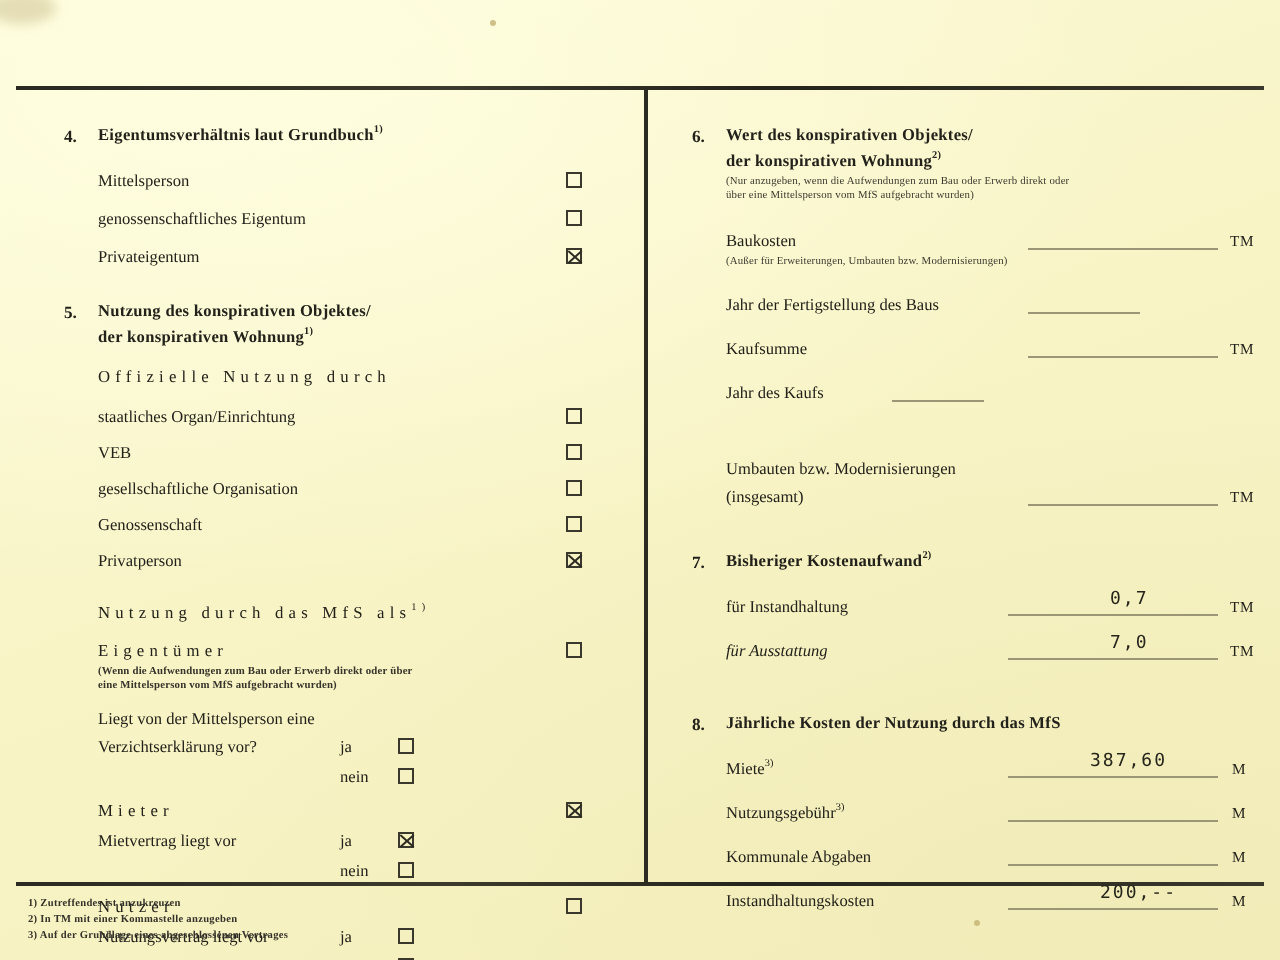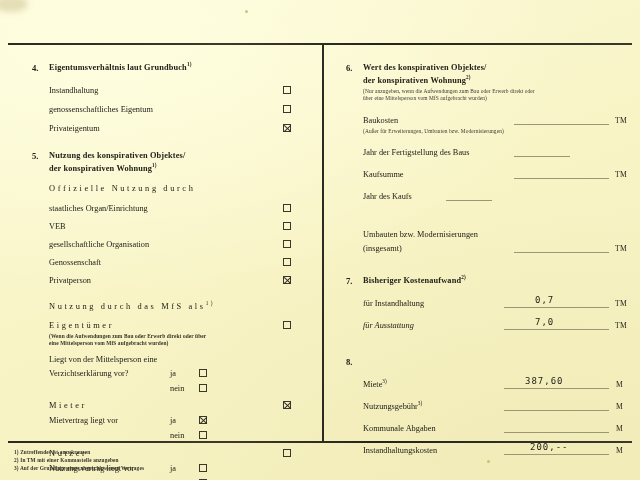--- a/index.html
+++ b/index.html
@@ -112,20 +112,21 @@
     position: absolute;
     font-size: 7.6px;
     letter-spacing: 0.3px;
   }
   .typed {
     position: absolute;
     font-family: "DejaVu Sans Mono", "Liberation Mono", monospace;
     font-size: 9px;
     letter-spacing: 1px;
     color: #26251c;
+    margin-left: 20px;
   }
   .footnotes {
     position: absolute;
     left: 14px; top: 448px;
     font-size: 5.3px;
     font-weight: bold;
     line-height: 8px;
     letter-spacing: 0.15px;
     color: #34322a;
   }
@@ -142,21 +143,21 @@
 <div class="rule-bottom"></div>
 <div class="divider-v"></div>
 
 <div class="col col-left">
 
   <div class="sec-num" style="left:32px; top:19px;">4.</div>
   <div class="row sec-title" style="left:49px; top:19px;">
     <span>Eigentumsverhältnis laut Grundbuch</span><sup class="fn">1)</sup>
   </div>
 
-  <div class="row" style="left:49px; top:42px;">Instandhaltung</div>
+  <div class="row" style="left:49px; top:42px;">Mittelsperson</div>
   <div class="cb" style="left:283px; top:42px;"></div>
 
   <div class="row" style="left:49px; top:61px;">genossenschaftliches Eigentum</div>
   <div class="cb" style="left:283px; top:61px;"></div>
 
   <div class="row" style="left:49px; top:80px;">Privateigentum</div>
   <div class="cb checked" style="left:283px; top:80px;"></div>
 
   <div class="sec-num" style="left:32px; top:107px;">5.</div>
   <div class="row sec-title" style="left:49px; top:107px;">Nutzung des konspirativen Objektes/</div>
@@ -260,20 +261,21 @@
   <div class="fillline" style="left:180px; top:263px; width:105px;"></div>
   <div class="typed" style="left:211px; top:251px;">0,7</div>
   <div class="unit" style="left:291px; top:255px;">TM</div>
 
   <div class="row" style="left:39px; top:277px;font-style:italic;">für Ausstattung</div>
   <div class="fillline" style="left:180px; top:285px; width:105px;"></div>
   <div class="typed" style="left:211px; top:273px;">7,0</div>
   <div class="unit" style="left:291px; top:277px;">TM</div>
 
   <div class="sec-num" style="left:22px; top:313px;">8.</div>
+  <div class="row sec-title" style="left:39px; top:313px;">Jährliche Kosten der Nutzung durch das MfS</div>
 
   <div class="row" style="left:39px; top:336px;">
     <span>Miete</span><sup class="fn">3)</sup>
   </div>
   <div class="fillline" style="left:180px; top:344px; width:105px;"></div>
   <div class="typed" style="left:201px; top:332px;">387,60</div>
   <div class="unit" style="left:292px; top:336px;">M</div>
 
   <div class="row" style="left:39px; top:358px;">
     <span>Nutzungsgebühr</span><sup class="fn">3)</sup>

